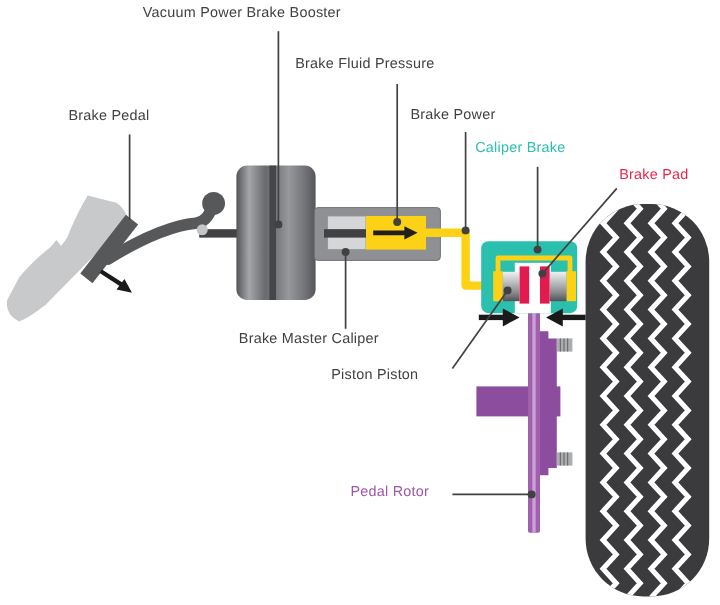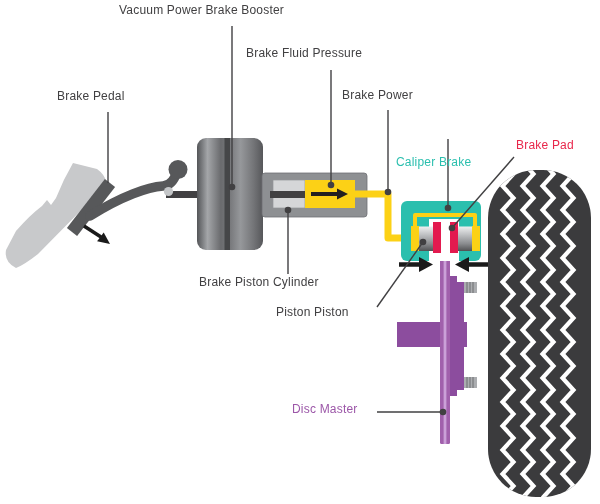--- a/index.html
+++ b/index.html
@@ -1,21 +1,21 @@
 <!DOCTYPE html>
 <html><head>
 <meta charset="utf-8">
 <style>
   html,body{margin:0;padding:0;background:#ffffff;}
   .stage{position:relative;width:600px;height:504px;background:#ffffff;overflow:hidden;
          font-family:"Liberation Sans",sans-serif;}
   .stage svg{position:absolute;left:0;top:0;}
   .lbl{position:absolute;font-size:12px;line-height:1.05;color:#414042;white-space:nowrap;
        letter-spacing:0.2px;}
-  .lbl.teal{color:#2BBFAE;margin-top:39px;}
+  .lbl.teal{color:#2BBFAE;}
   .lbl.red{color:#E8274B;}
   .lbl.purple{color:#9C57A8;}
 </style>
 </head>
 <body>
 
 <div class="stage">
 
 <svg width="600" height="504" viewBox="0 0 600 504">
   <defs>
@@ -151,17 +151,17 @@
     <circle cx="443" cy="412" r="3.3"></circle>
   </g>
 </svg>
 
 <div class="lbl" style="left:119px;top:4px">Vacuum Power Brake Booster</div>
 <div class="lbl" style="left:57px;top:90px">Brake Pedal</div>
 <div class="lbl" style="left:246px;top:47px">Brake Fluid Pressure</div>
 <div class="lbl" style="left:342px;top:89px">Brake Power</div>
 <div class="lbl teal" style="left:396px;top:117px">Caliper Brake</div>
 <div class="lbl red" style="left:516px;top:139px">Brake Pad</div>
-<div class="lbl" style="left:199px;top:276px">Brake Piston Cylinder</div>
+<div class="lbl" style="left:199px;top:276px">Brake Master Caliper</div>
 <div class="lbl" style="left:276px;top:306px">Piston Piston</div>
-<div class="lbl purple" style="left:292px;top:403px">Disc Master</div>
+<div class="lbl purple" style="left:292px;top:403px">Pedal Rotor</div>
 
 </div>
 
 </body></html>

